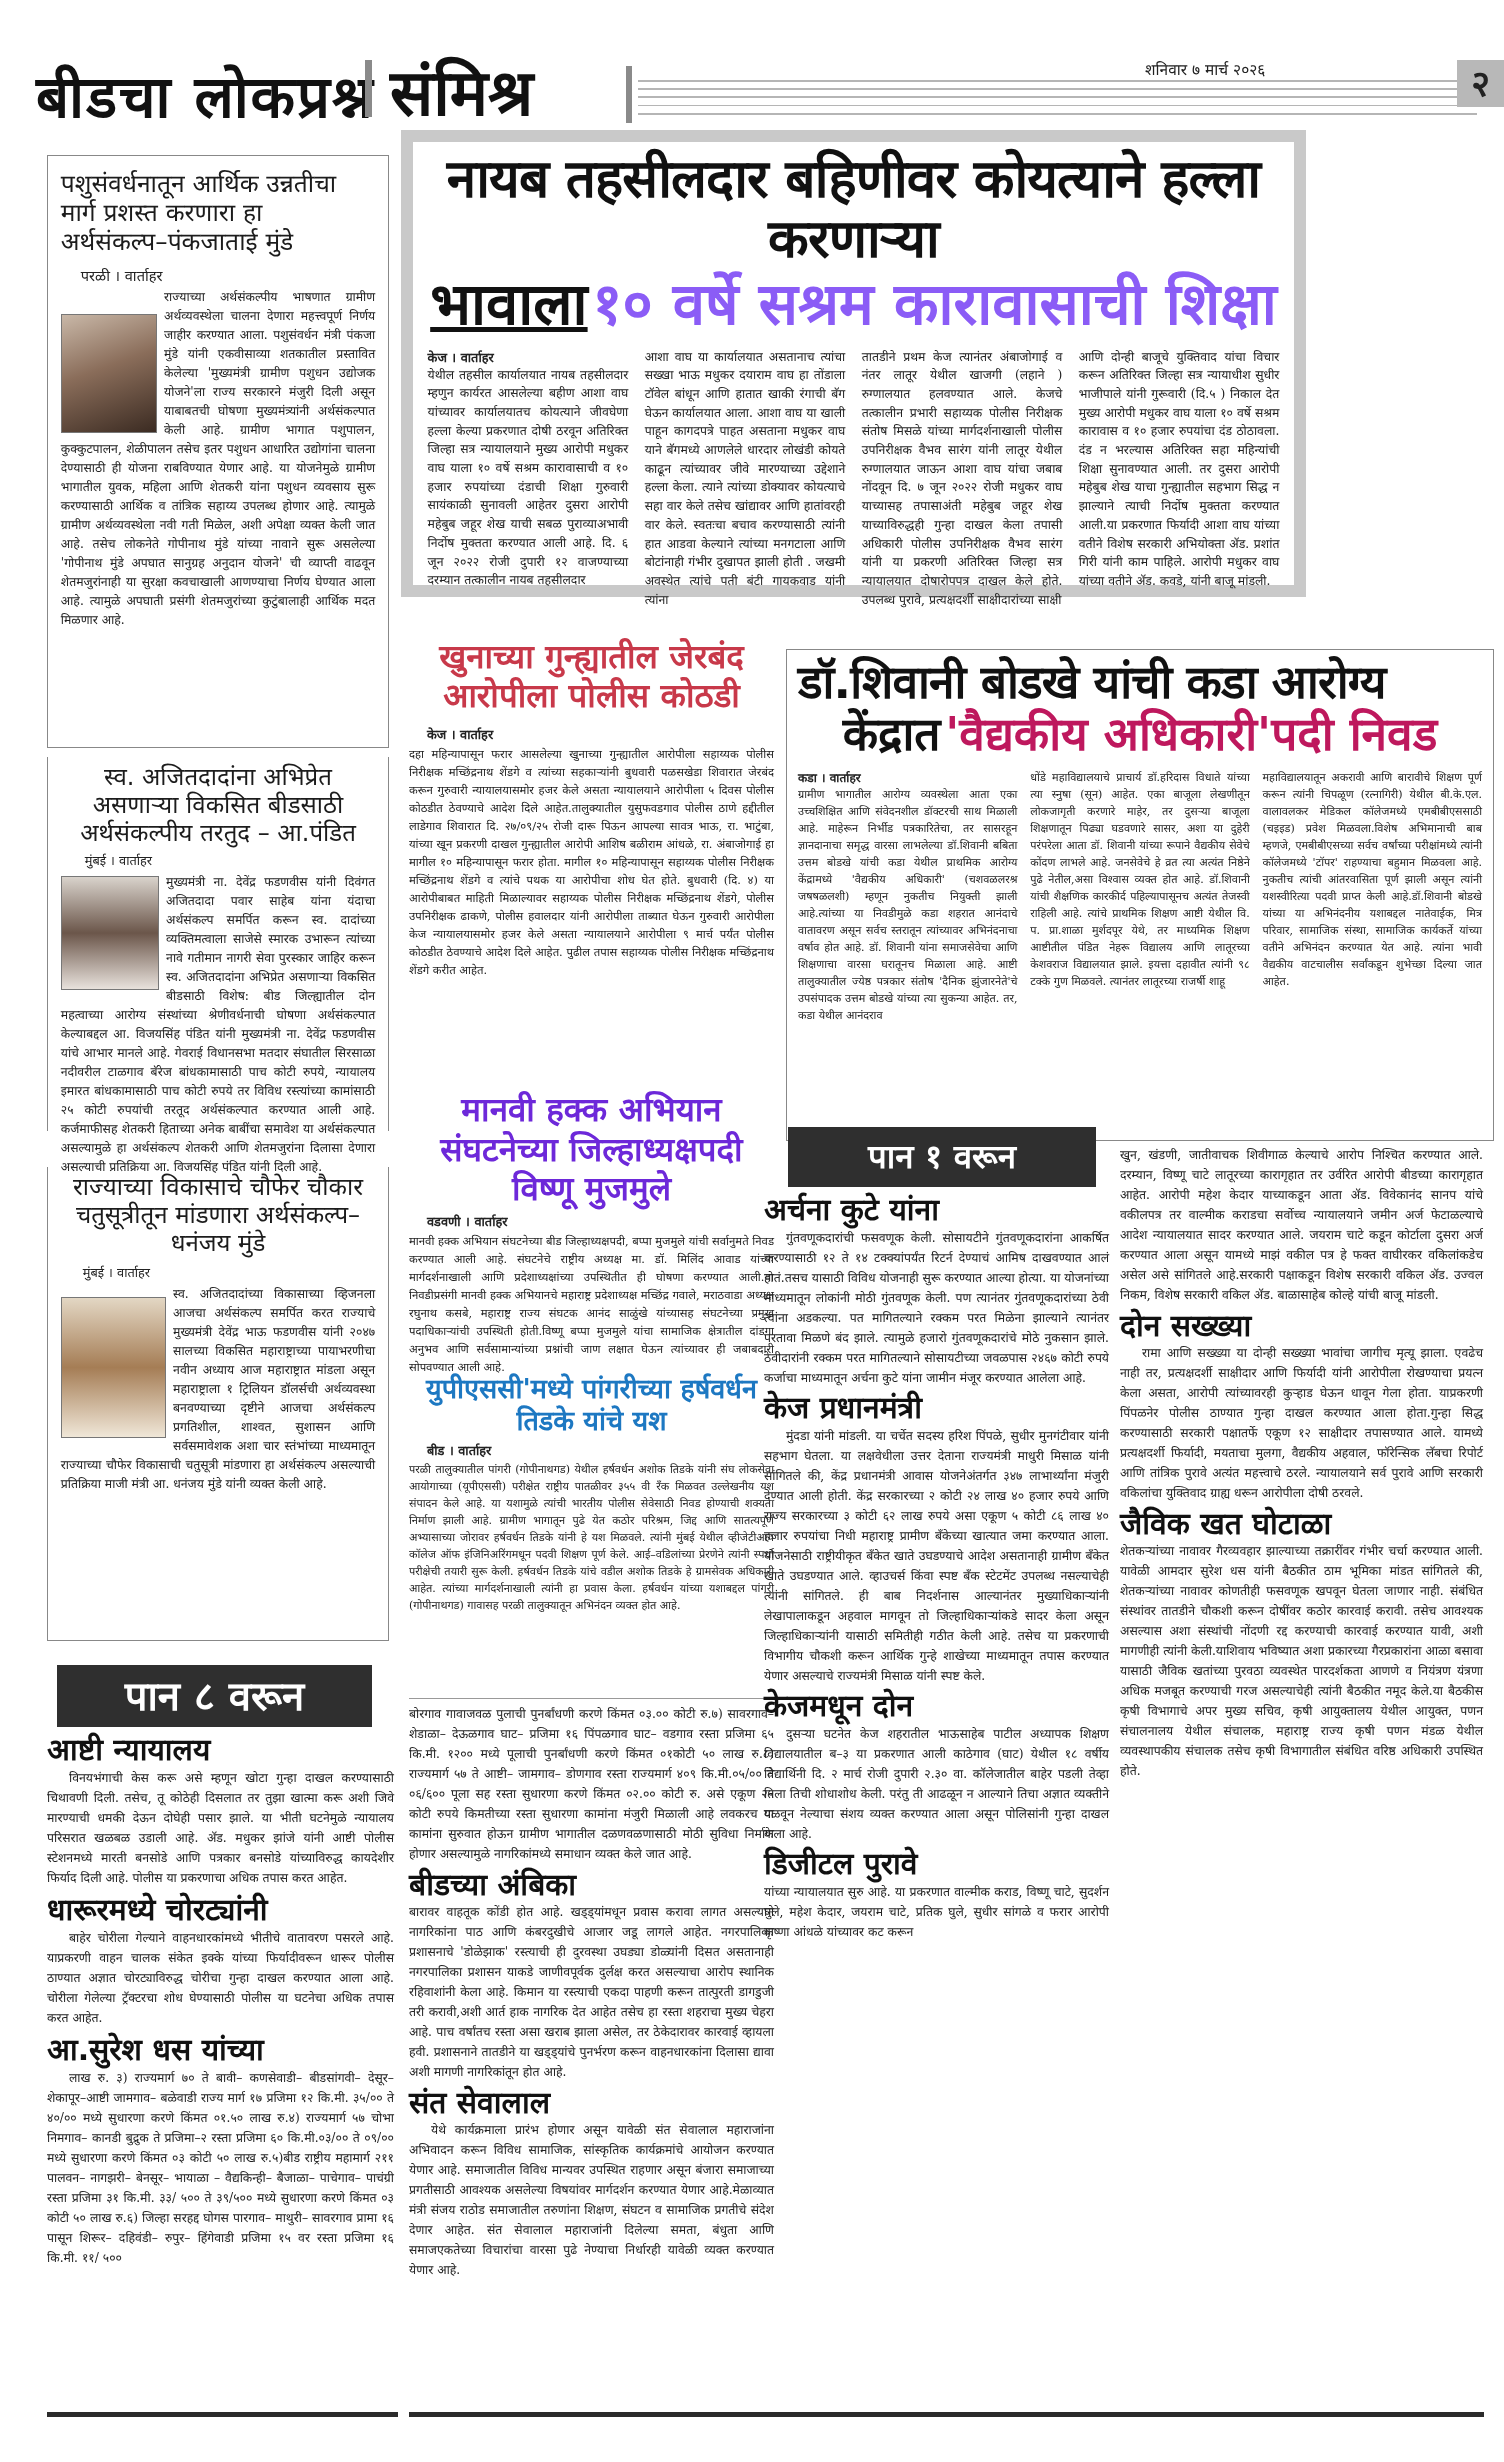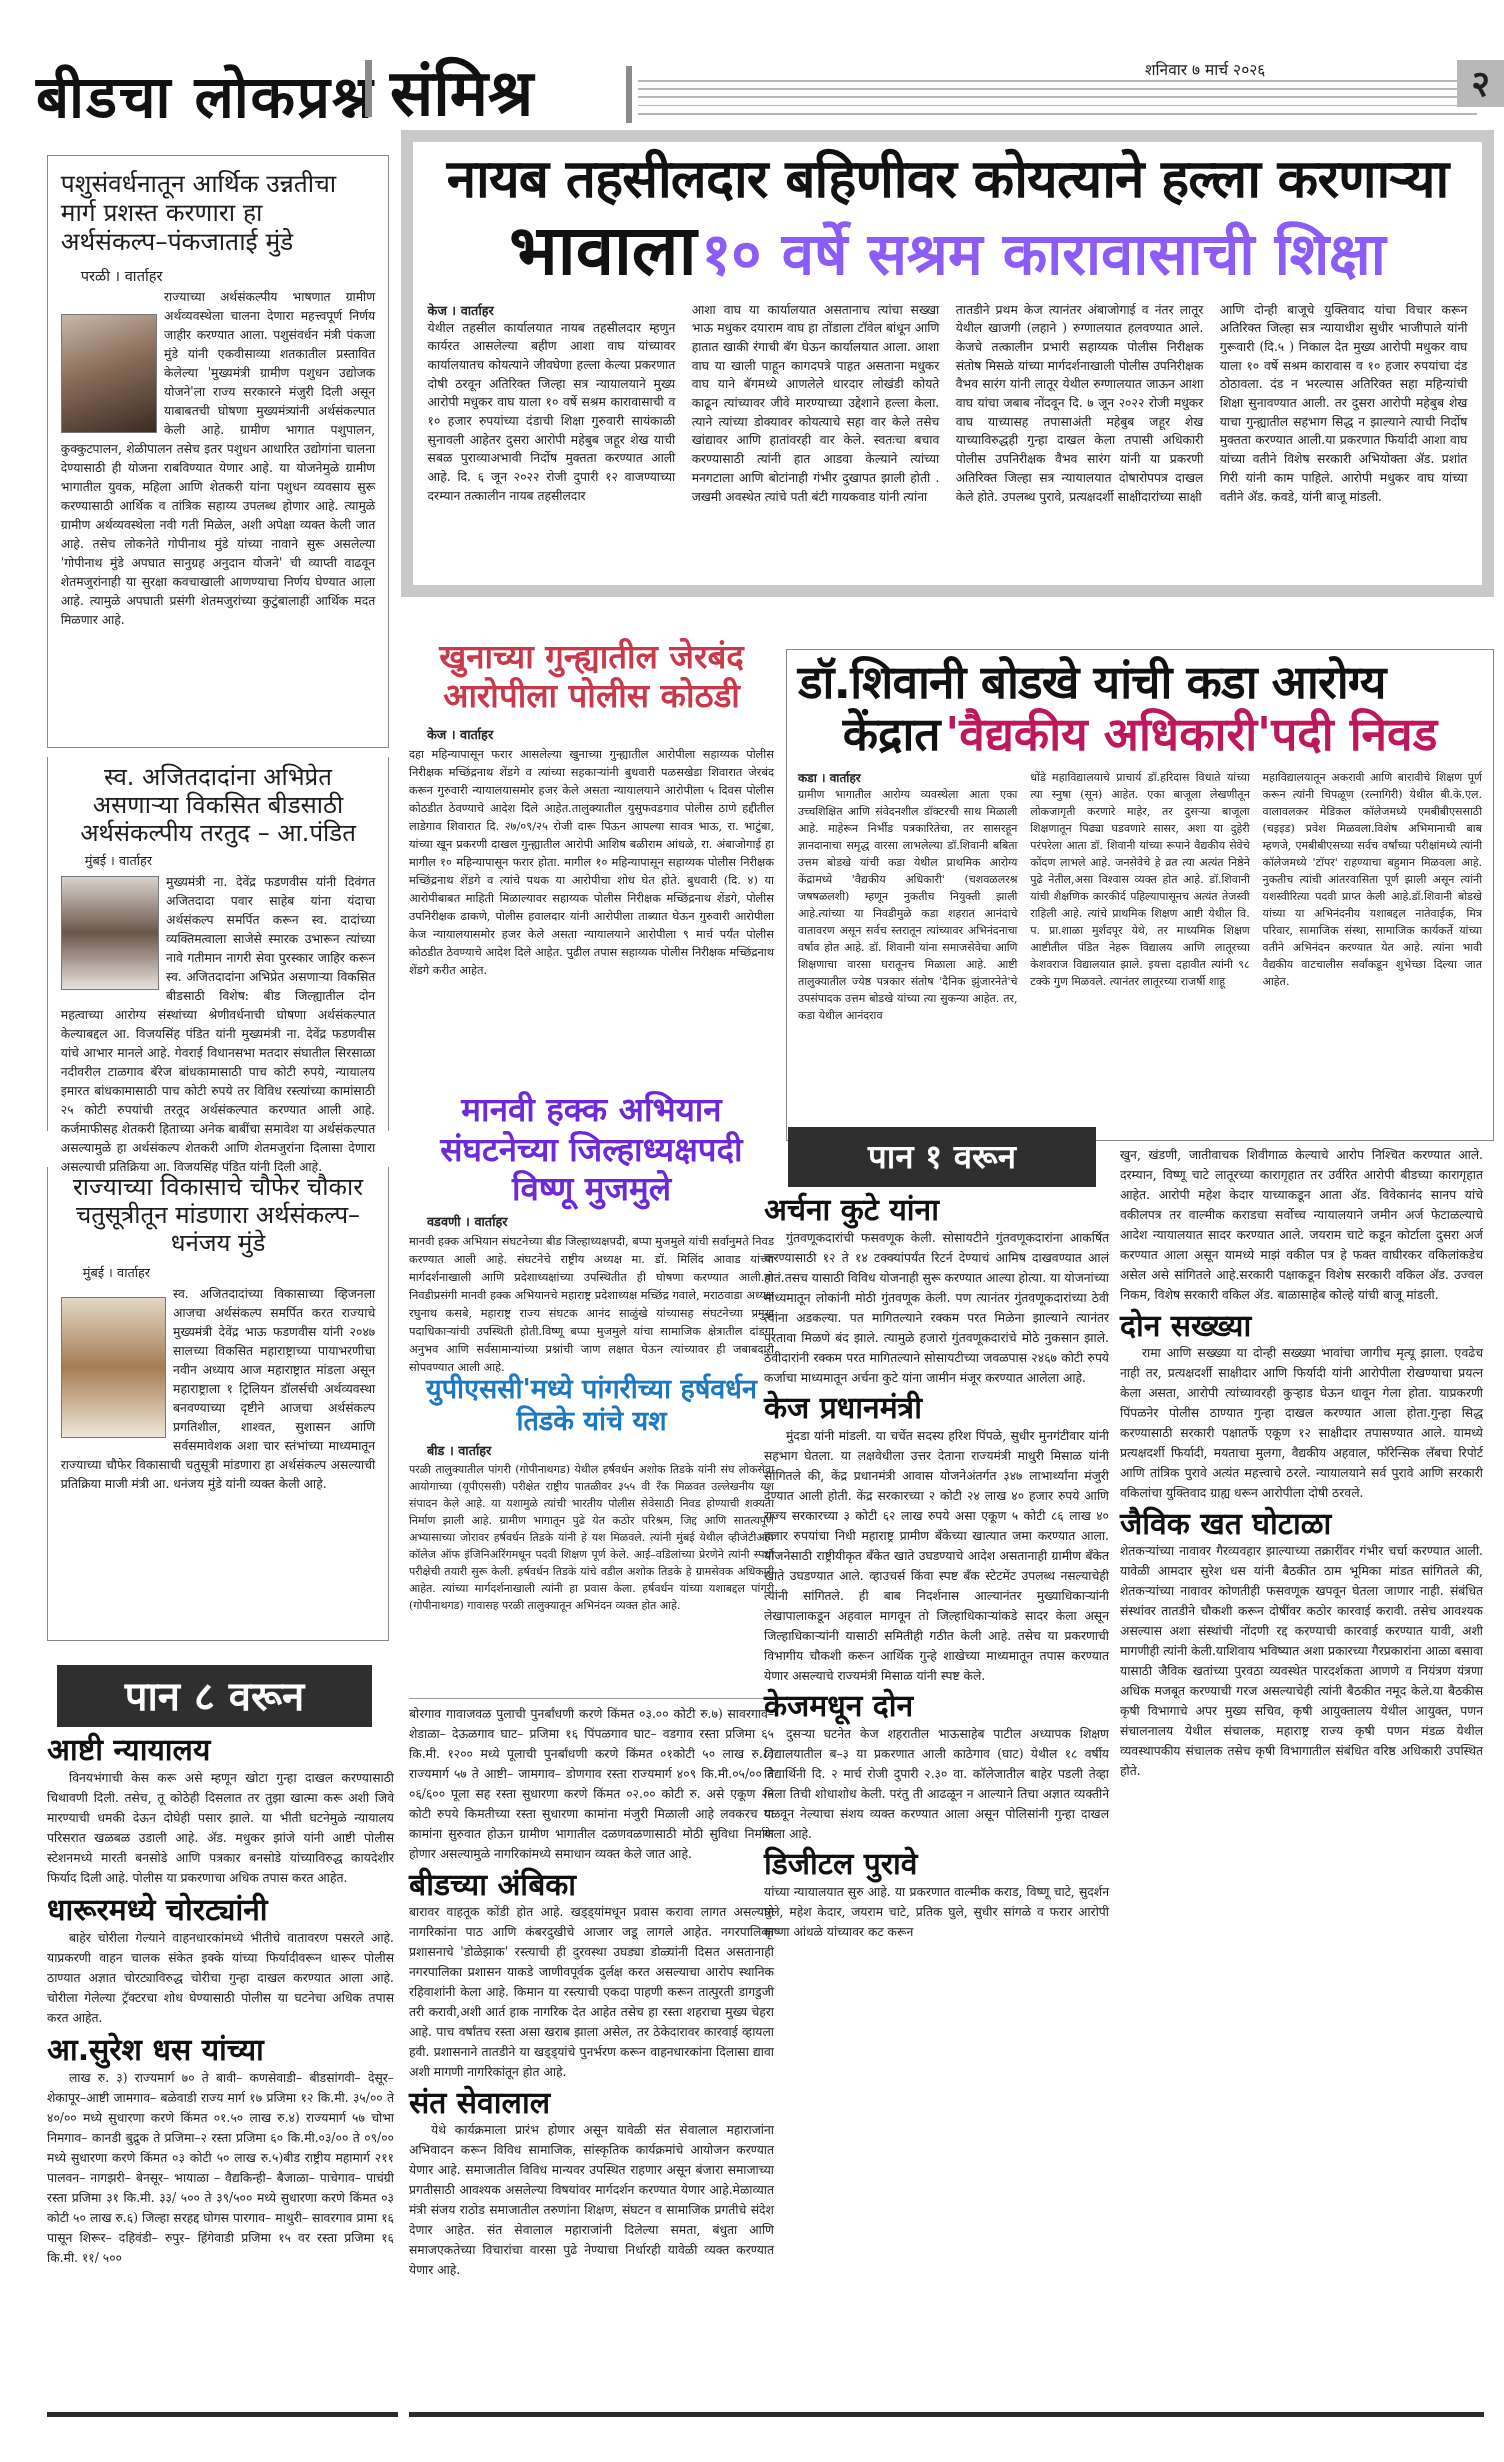--- a/index.html
+++ b/index.html
@@ -72,24 +72,24 @@
 <div class="abs" style="left:47px; top:1733px; width:347px; height:693px;">
   <div class="sub-hd">आष्टी न्यायालय</div>
   <div class="col-text" style="font-size:12.3px; line-height:20px; text-indent:22px;">विनयभंगाची केस करू असे म्हणून खोटा गुन्हा दाखल करण्यासाठी चिथावणी दिली. तसेच, तू कोठेही दिसलात तर तुझा खात्मा करू अशी जिवे मारण्याची धमकी देऊन दोघेही पसार झाले. या भीती घटनेमुळे न्यायालय परिसरात खळबळ उडाली आहे. ॲड. मधुकर झांजे यांनी आष्टी पोलीस स्टेशनमध्ये मारती बनसोडे आणि पत्रकार बनसोडे यांच्याविरुद्ध कायदेशीर फिर्याद दिली आहे. पोलीस या प्रकरणाचा अधिक तपास करत आहेत.</div>
   <div class="sub-hd" style="margin-top:5.5px;">धारूरमध्ये चोरट्यांनी</div>
   <div class="col-text" style="font-size:12.3px; line-height:20px; text-indent:22px;">बाहेर चोरीला गेल्याने वाहनधारकांमध्ये भीतीचे वातावरण पसरले आहे. याप्रकरणी वाहन चालक संकेत इक्के यांच्या फिर्यादीवरून धारूर पोलीस ठाण्यात अज्ञात चोरट्याविरुद्ध चोरीचा गुन्हा दाखल करण्यात आला आहे. चोरीला गेलेल्या ट्रॅक्टरचा शोध घेण्यासाठी पोलीस या घटनेचा अधिक तपास करत आहेत.</div>
   <div class="sub-hd" style="margin-top:5.5px;">आ.सुरेश धस यांच्या</div>
   <div class="col-text" style="font-size:12.3px; line-height:20px; text-indent:22px;">लाख रु. ३) राज्यमार्ग ७० ते बावी– कणसेवाडी– बीडसांगवी– देसूर– शेकापूर–आष्टी जामगाव– बळेवाडी राज्य मार्ग १७ प्रजिमा १२ कि.मी. ३५/०० ते ४०/०० मध्ये सुधारणा करणे किंमत ०१.५० लाख रु.४) राज्यमार्ग ५७ चोभा निमगाव– कानडी बुद्रुक ते प्रजिमा–२ रस्ता प्रजिमा ६० कि.मी.०३/०० ते ०९/०० मध्ये सुधारणा करणे किंमत ०३ कोटी ५० लाख रु.५)बीड राष्ट्रीय महामार्ग २११ पालवन– नागझरी– बेनसूर– भायाळा – वैद्यकिन्ही– बैजाळा– पाचेगाव– पाचंग्री रस्ता प्रजिमा ३१ कि.मी. ३३/ ५०० ते ३९/५०० मध्ये सुधारणा करणे किंमत ०३ कोटी ५० लाख रु.६) जिल्हा सरहद्द घोगस पारगाव– माथुरी– सावरगाव प्रामा १६ पासून शिरूर– दहिवंडी– रुपुर– हिंगेवाडी प्रजिमा १५ वर रस्ता प्रजिमा १६ कि.मी. ११/ ५००</div>
 </div>
 <div class="abs rule" style="left:47px; top:2412px; width:351px; height:4.6px;"></div>
 
-<div class="abs shadow-box" style="left:401px; top:130px; width:1093px; height:467px; padding:7.3px 14.6px;">
+<div class="abs shadow-box" style="left:401px; top:130px; width:905px; height:467px; padding:7.3px 14.6px;">
   <div class="hd-black" style="font-size:53px; text-align:center; letter-spacing:-0.9px;">नायब तहसीलदार बहिणीवर कोयत्याने हल्ला करणाऱ्या</div>
   <div style="text-align:center; margin-top:3.6px;">
-    <span class="hd-black" style="font-size:69px;">भावाला</span>
+    <span class="hd-black" style="font-size:58px;text-decoration:underline;">भावाला</span>
     <span class="hd-black" style="font-size:58px; color:#8b5cf6;">१० वर्षे सश्रम कारावासाची शिक्षा</span>
   </div>
   <div style="display:flex; gap:16.4px; margin-top:11px;">
     <div style="flex:1;">
       <div class="dateline" style="font-size:12.8px;">केज । वार्ताहर</div>
       <div class="col-text" style="font-size:12.3px; line-height:18.7px;">येथील तहसील कार्यालयात नायब तहसीलदार म्हणुन कार्यरत आसलेल्या बहीण आशा वाघ यांच्यावर कार्यालयातच कोयत्याने जीवघेणा हल्ला केल्या प्रकरणात दोषी ठरवून अतिरिक्त जिल्हा सत्र न्यायालयाने मुख्य आरोपी मधुकर वाघ याला १० वर्षे सश्रम कारावासाची व १० हजार रुपयांच्या दंडाची शिक्षा गुरुवारी सायंकाळी सुनावली आहेतर दुसरा आरोपी महेबुब जहूर शेख याची सबळ पुराव्याअभावी निर्दोष मुक्तता करण्यात आली आहे. दि. ६ जून २०२२ रोजी दुपारी १२ वाजण्याच्या दरम्यान तत्कालीन नायब तहसीलदार</div>
     </div>
     <div class="col-text" style="flex:1; font-size:12.3px; line-height:18.7px;">आशा वाघ या कार्यालयात असतानाच त्यांचा सख्खा भाऊ मधुकर दयाराम वाघ हा तोंडाला टॉवेल बांधून आणि हातात खाकी रंगाची बॅग घेऊन कार्यालयात आला. आशा वाघ या खाली पाहून कागदपत्रे पाहत असताना मधुकर वाघ याने बॅगमध्ये आणलेले धारदार लोखंडी कोयते काढून त्यांच्यावर जीवे मारण्याच्या उद्देशाने हल्ला केला. त्याने त्यांच्या डोक्यावर कोयत्याचे सहा वार केले तसेच खांद्यावर आणि हातांवरही वार केले. स्वतःचा बचाव करण्यासाठी त्यांनी हात आडवा केल्याने त्यांच्या मनगटाला आणि बोटांनाही गंभीर दुखापत झाली होती . जखमी अवस्थेत त्यांचे पती बंटी गायकवाड यांनी त्यांना</div>
     <div class="col-text" style="flex:1; font-size:12.3px; line-height:18.7px;">तातडीने प्रथम केज त्यानंतर अंबाजोगाई व नंतर लातूर येथील खाजगी (लहाने ) रुग्णालयात हलवण्यात आले. केजचे तत्कालीन प्रभारी सहाय्यक पोलीस निरीक्षक संतोष मिसळे यांच्या मार्गदर्शनाखाली पोलीस उपनिरीक्षक वैभव सारंग यांनी लातूर येथील रुग्णालयात जाऊन आशा वाघ यांचा जबाब नोंदवून दि. ७ जून २०२२ रोजी मधुकर वाघ याच्यासह तपासाअंती महेबुब जहूर शेख याच्याविरुद्धही गुन्हा दाखल केला तपासी अधिकारी पोलीस उपनिरीक्षक वैभव सारंग यांनी या प्रकरणी अतिरिक्त जिल्हा सत्र न्यायालयात दोषारोपपत्र दाखल केले होते. उपलब्ध पुरावे, प्रत्यक्षदर्शी साक्षीदारांच्या साक्षी</div>
     <div class="col-text" style="flex:1; font-size:12.3px; line-height:18.7px;">आणि दोन्ही बाजूचे युक्तिवाद यांचा विचार करून अतिरिक्त जिल्हा सत्र न्यायाधीश सुधीर भाजीपाले यांनी गुरूवारी (दि.५ ) निकाल देत मुख्य आरोपी मधुकर वाघ याला १० वर्षे सश्रम कारावास व १० हजार रुपयांचा दंड ठोठावला. दंड न भरल्यास अतिरिक्त सहा महिन्यांची शिक्षा सुनावण्यात आली. तर दुसरा आरोपी महेबुब शेख याचा गुन्ह्यातील सहभाग सिद्ध न झाल्याने त्याची निर्दोष मुक्तता करण्यात आली.या प्रकरणात फिर्यादी आशा वाघ यांच्या वतीने विशेष सरकारी अभियोक्ता ॲड. प्रशांत गिरी यांनी काम पाहिले. आरोपी मधुकर वाघ यांच्या वतीने ॲड. कवडे, यांनी बाजू मांडली.</div>

